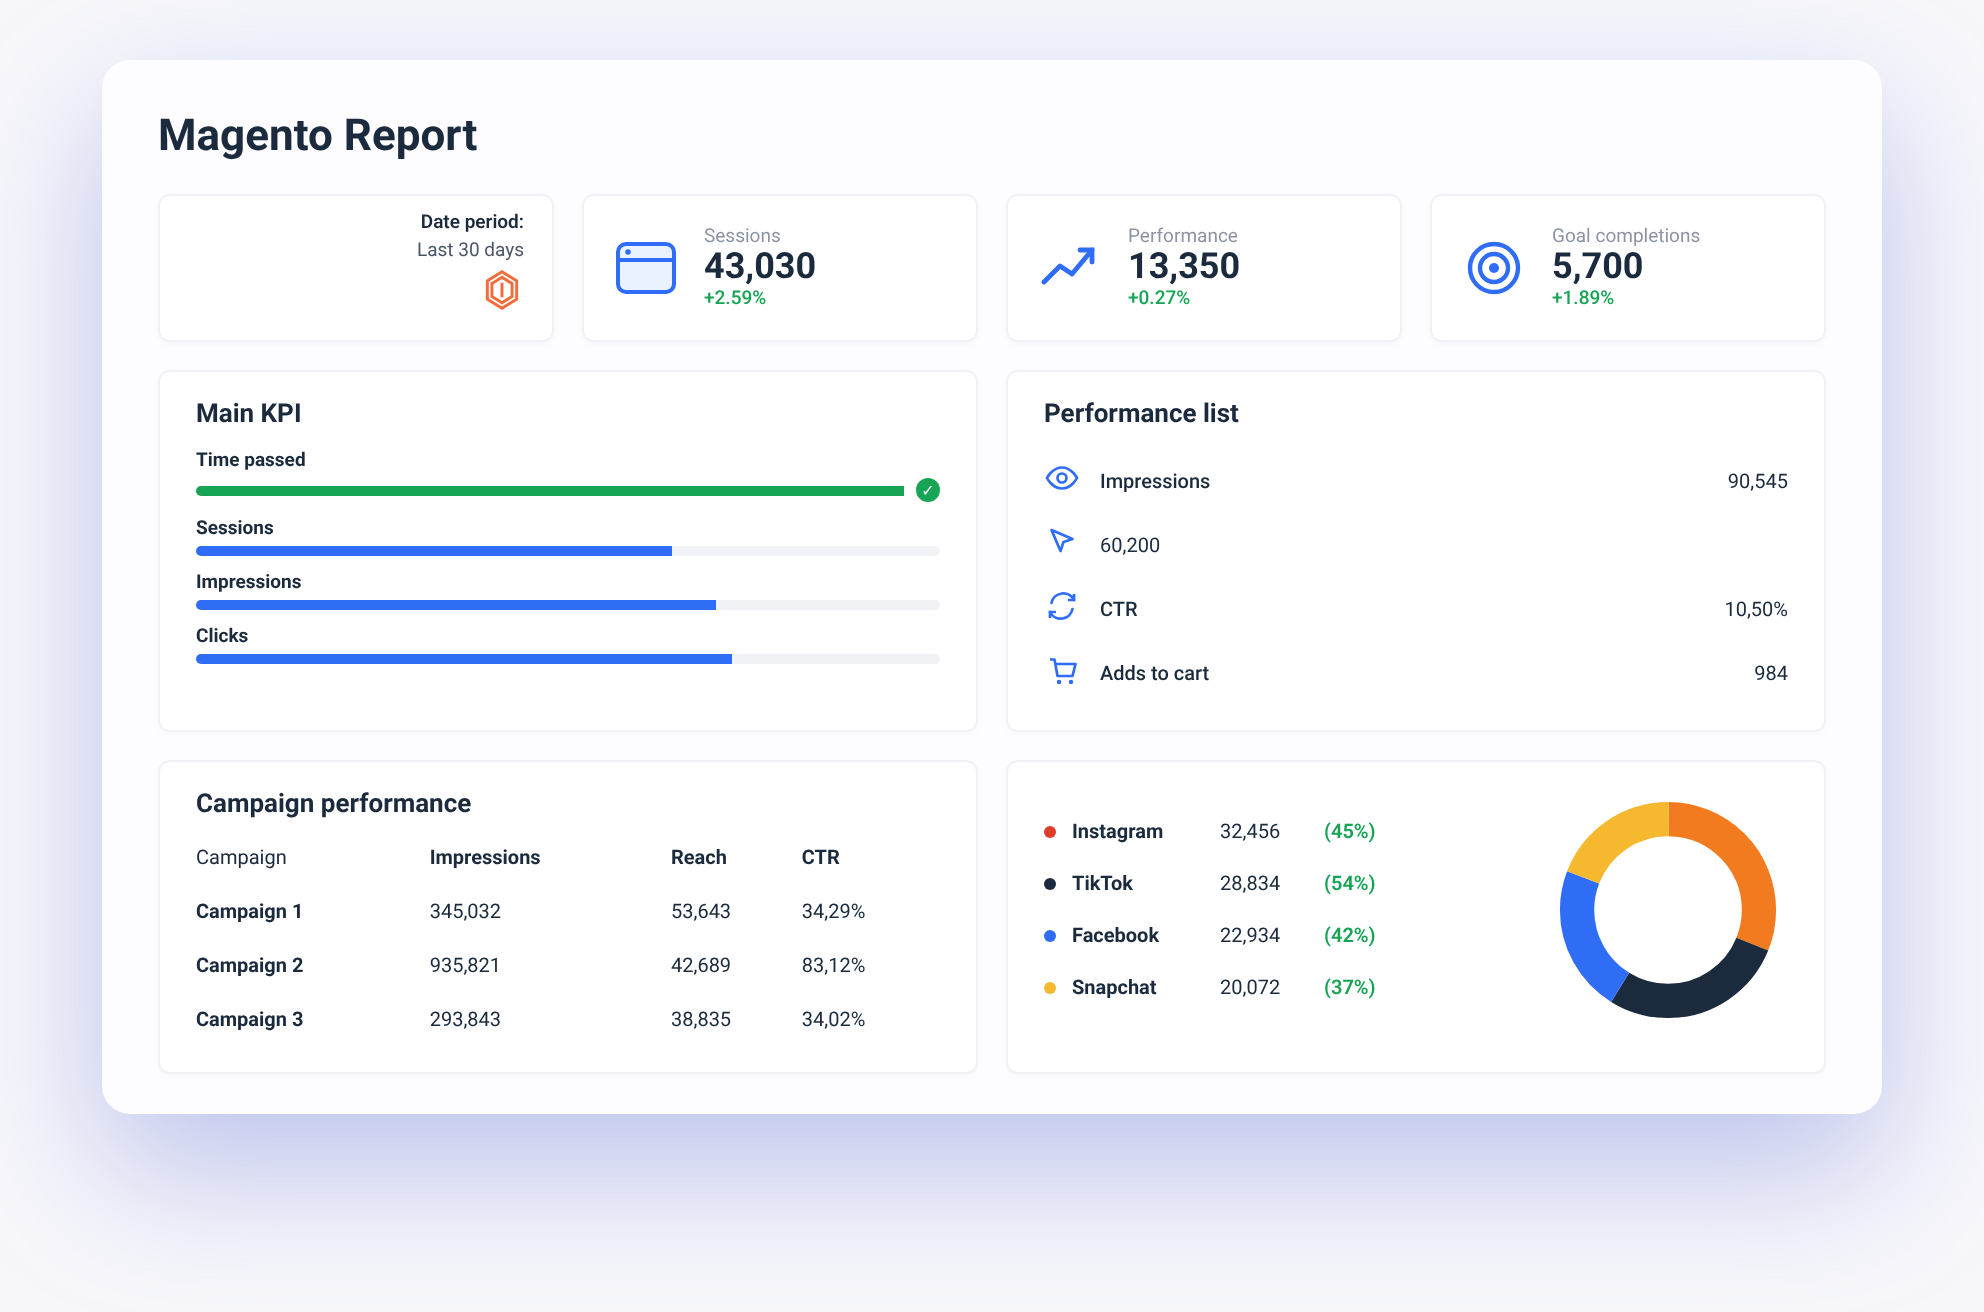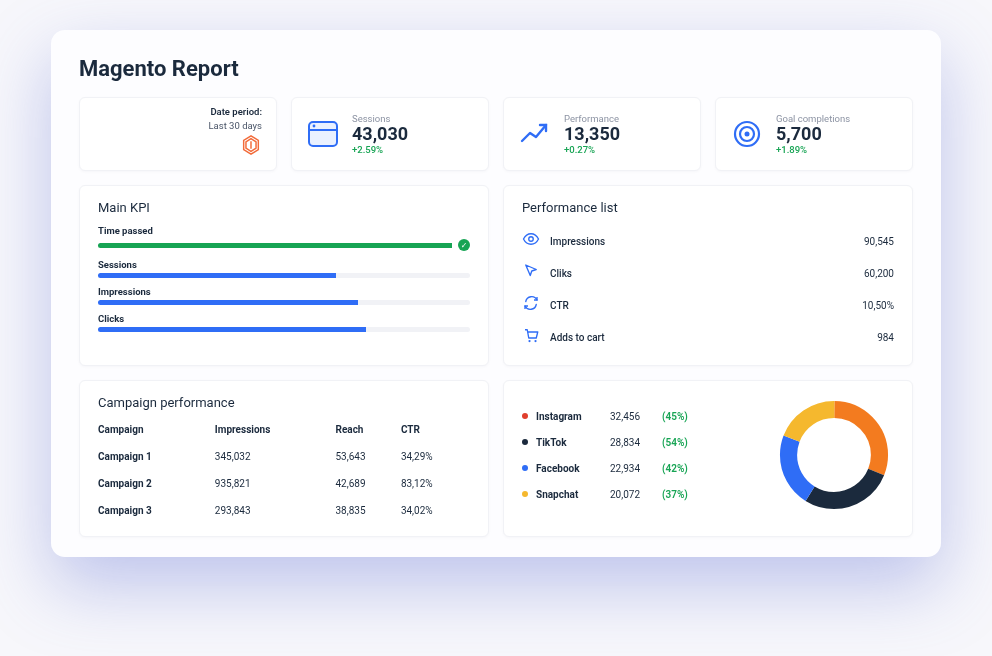--- a/index.html
+++ b/index.html
@@ -39,21 +39,21 @@
   .kpi-sub { font-size: 9.5px; color: #4a5568; }
   .kpi-icon { width: 34px; height: 34px; margin-right: 12px; flex: none; }
   .kpi-text { display: flex; flex-direction: column; }
   .kpi-label { font-size: 9.5px; color: #8c93a3; margin-bottom: 1px; }
   .kpi-value { font-size: 18px; font-weight: 700; color: #1b2a3d; line-height: 1.05; }
   .kpi-delta { font-size: 9.5px; color: #17a454; font-weight: 500; }
 
   
   .grid { display: grid; grid-template-columns: 1fr 1fr; gap: 14px; }
   .panel { padding: 14px 18px 12px 18px; }
-  .panel-title { font-size: 13px; font-weight: 400; color: #1b2a3d; margin-bottom: 10px; }
+  .panel-title { font-size: 13px; font-weight: 700; color: #1b2a3d; margin-bottom: 10px; }
 
   
   .bar-row { margin-bottom: 8px; }
   .bar-row:last-child { margin-bottom: 0; }
   .bar-label { font-size: 9.5px; font-weight: 700; color: #1b2a3d; margin-bottom: 3px; }
   .bar-wrap { display:flex; align-items:center; gap:6px;}
   .bar-track { flex:1; height: 5px; background: #f1f2f6; border-radius: 3px; position: relative; }
   .bar-fill  { height: 100%; border-radius: 3px 0 0 3px; }
   .bar-check {
     width: 12px; height: 12px; border-radius: 50%; background: #17a454; color:#fff;
@@ -64,21 +64,21 @@
   
   .perf-row { display: flex; align-items: center; height: 32px; }
   .perf-icon { width: 18px; margin-right: 10px; flex:none; }
   .perf-name { font-size: 10px; color: #1b2a3d; font-weight: 500; flex: 1; }
   .perf-val  { font-size: 10px; color: #1b2a3d; }
 
   
   .ctable { width: 100%; border-collapse: collapse; }
   .ctable th { text-align: left; font-size: 10px; color: #1b2a3d; font-weight: 700; padding: 4px 0 8px 0;}
   .ctable td { font-size: 10px; color: #1b2a3d; padding: 8px 0; }
-  .ctable td:first-child, .ctable th:first-child { font-weight:700; }
+  .ctable td:first-child, .ctable th:first-child { font-weight:400; }
 
   
   .channels { display: flex; align-items: center; gap: 12px; }
   .chan-list { flex: 1; }
   .chan-row { display: flex; align-items: center; height: 26px; font-size: 10px; color: #1b2a3d; }
   .chan-dot { width: 6px; height: 6px; border-radius: 50%; margin-right: 8px; flex:none;}
   .chan-name { font-weight: 700; flex: none; width: 74px; }
   .chan-val  { width: 52px; }
   .chan-pct  { color: #17a454; font-weight:600; }
   .donut-wrap { width: 120px; height: 120px; flex:none; }
@@ -186,21 +186,20 @@
                 <path d="M2 12s3.5-7 10-7 10 7 10 7-3.5 7-10 7S2 12 2 12Z" fill="none" stroke="#2f6df6" stroke-width="1.8"></path>
                 <circle cx="12" cy="12" r="3" fill="none" stroke="#2f6df6" stroke-width="1.8"></circle>
               </svg></span>
             <span class="perf-name">Impressions</span>
             <span class="perf-val">90,545</span>
           </div>
           <div class="perf-row">
             <span class="perf-icon"><svg width="18" height="18" viewBox="0 0 24 24">
                 <path d="M5 4l14 6-6 2-2 6-6-14z" fill="none" stroke="#2f6df6" stroke-width="1.8" stroke-linejoin="round"></path>
               </svg></span>
-            <span class="perf-name">Cliks</span>
             <span class="perf-val">60,200</span>
           </div>
           <div class="perf-row">
             <span class="perf-icon"><svg width="18" height="18" viewBox="0 0 24 24">
                 <path d="M20 8A8 8 0 0 0 5 10M4 16a8 8 0 0 0 15-2" fill="none" stroke="#2f6df6" stroke-width="1.8" stroke-linecap="round"></path>
                 <polyline points="20,4 20,8 16,8" fill="none" stroke="#2f6df6" stroke-width="1.8"></polyline>
                 <polyline points="4,20 4,16 8,16" fill="none" stroke="#2f6df6" stroke-width="1.8"></polyline>
               </svg></span>
             <span class="perf-name">CTR</span>
             <span class="perf-val">10,50%</span>

